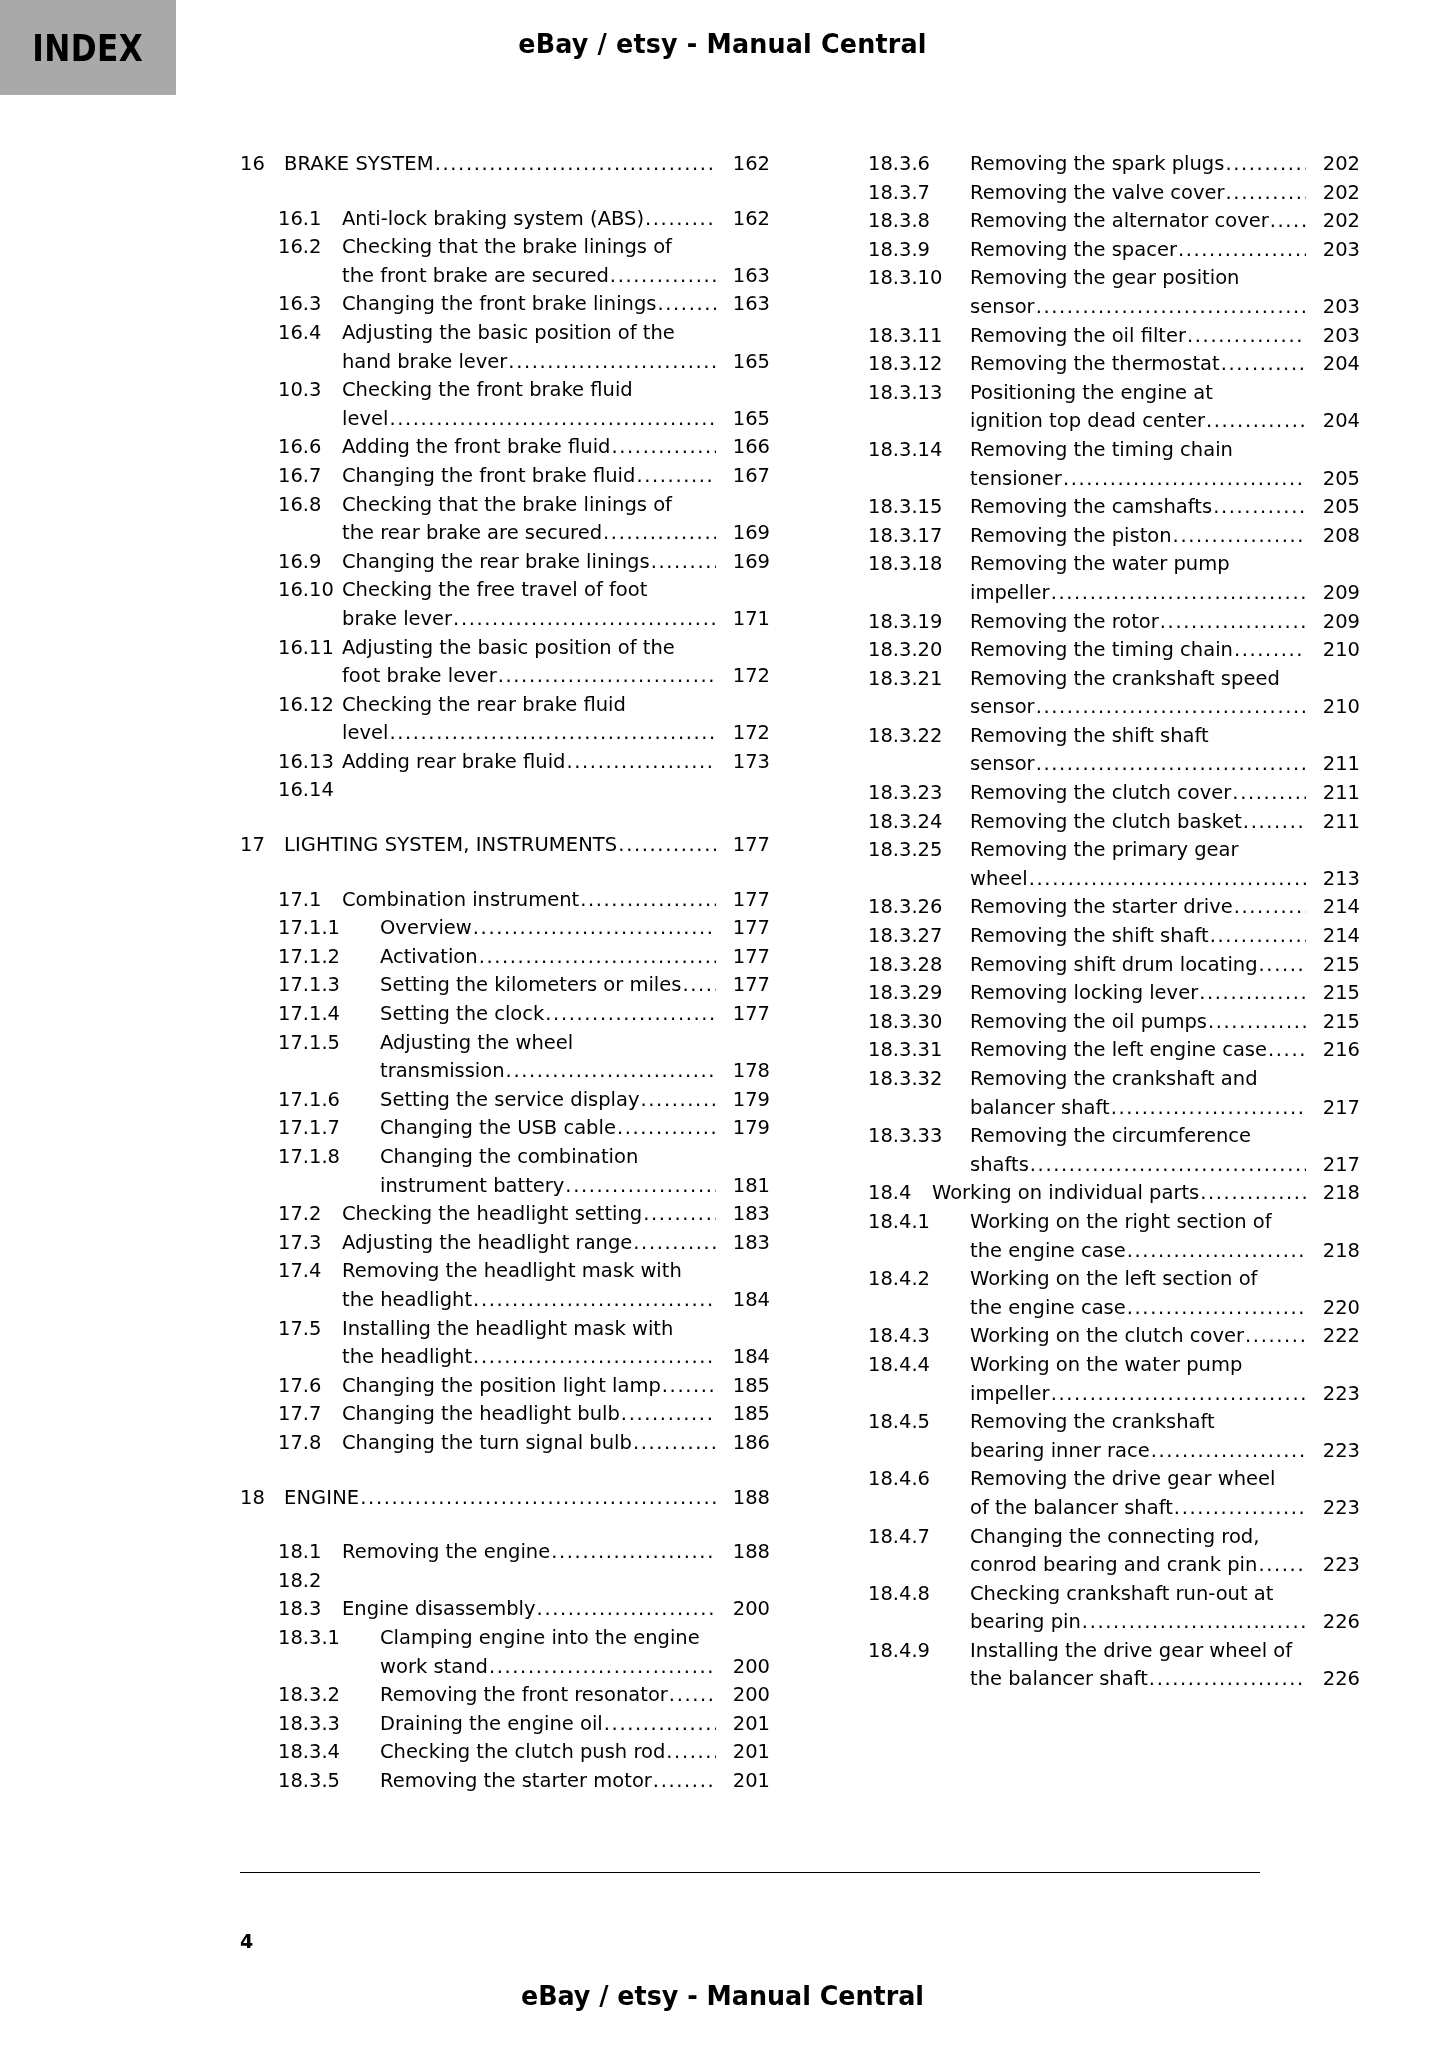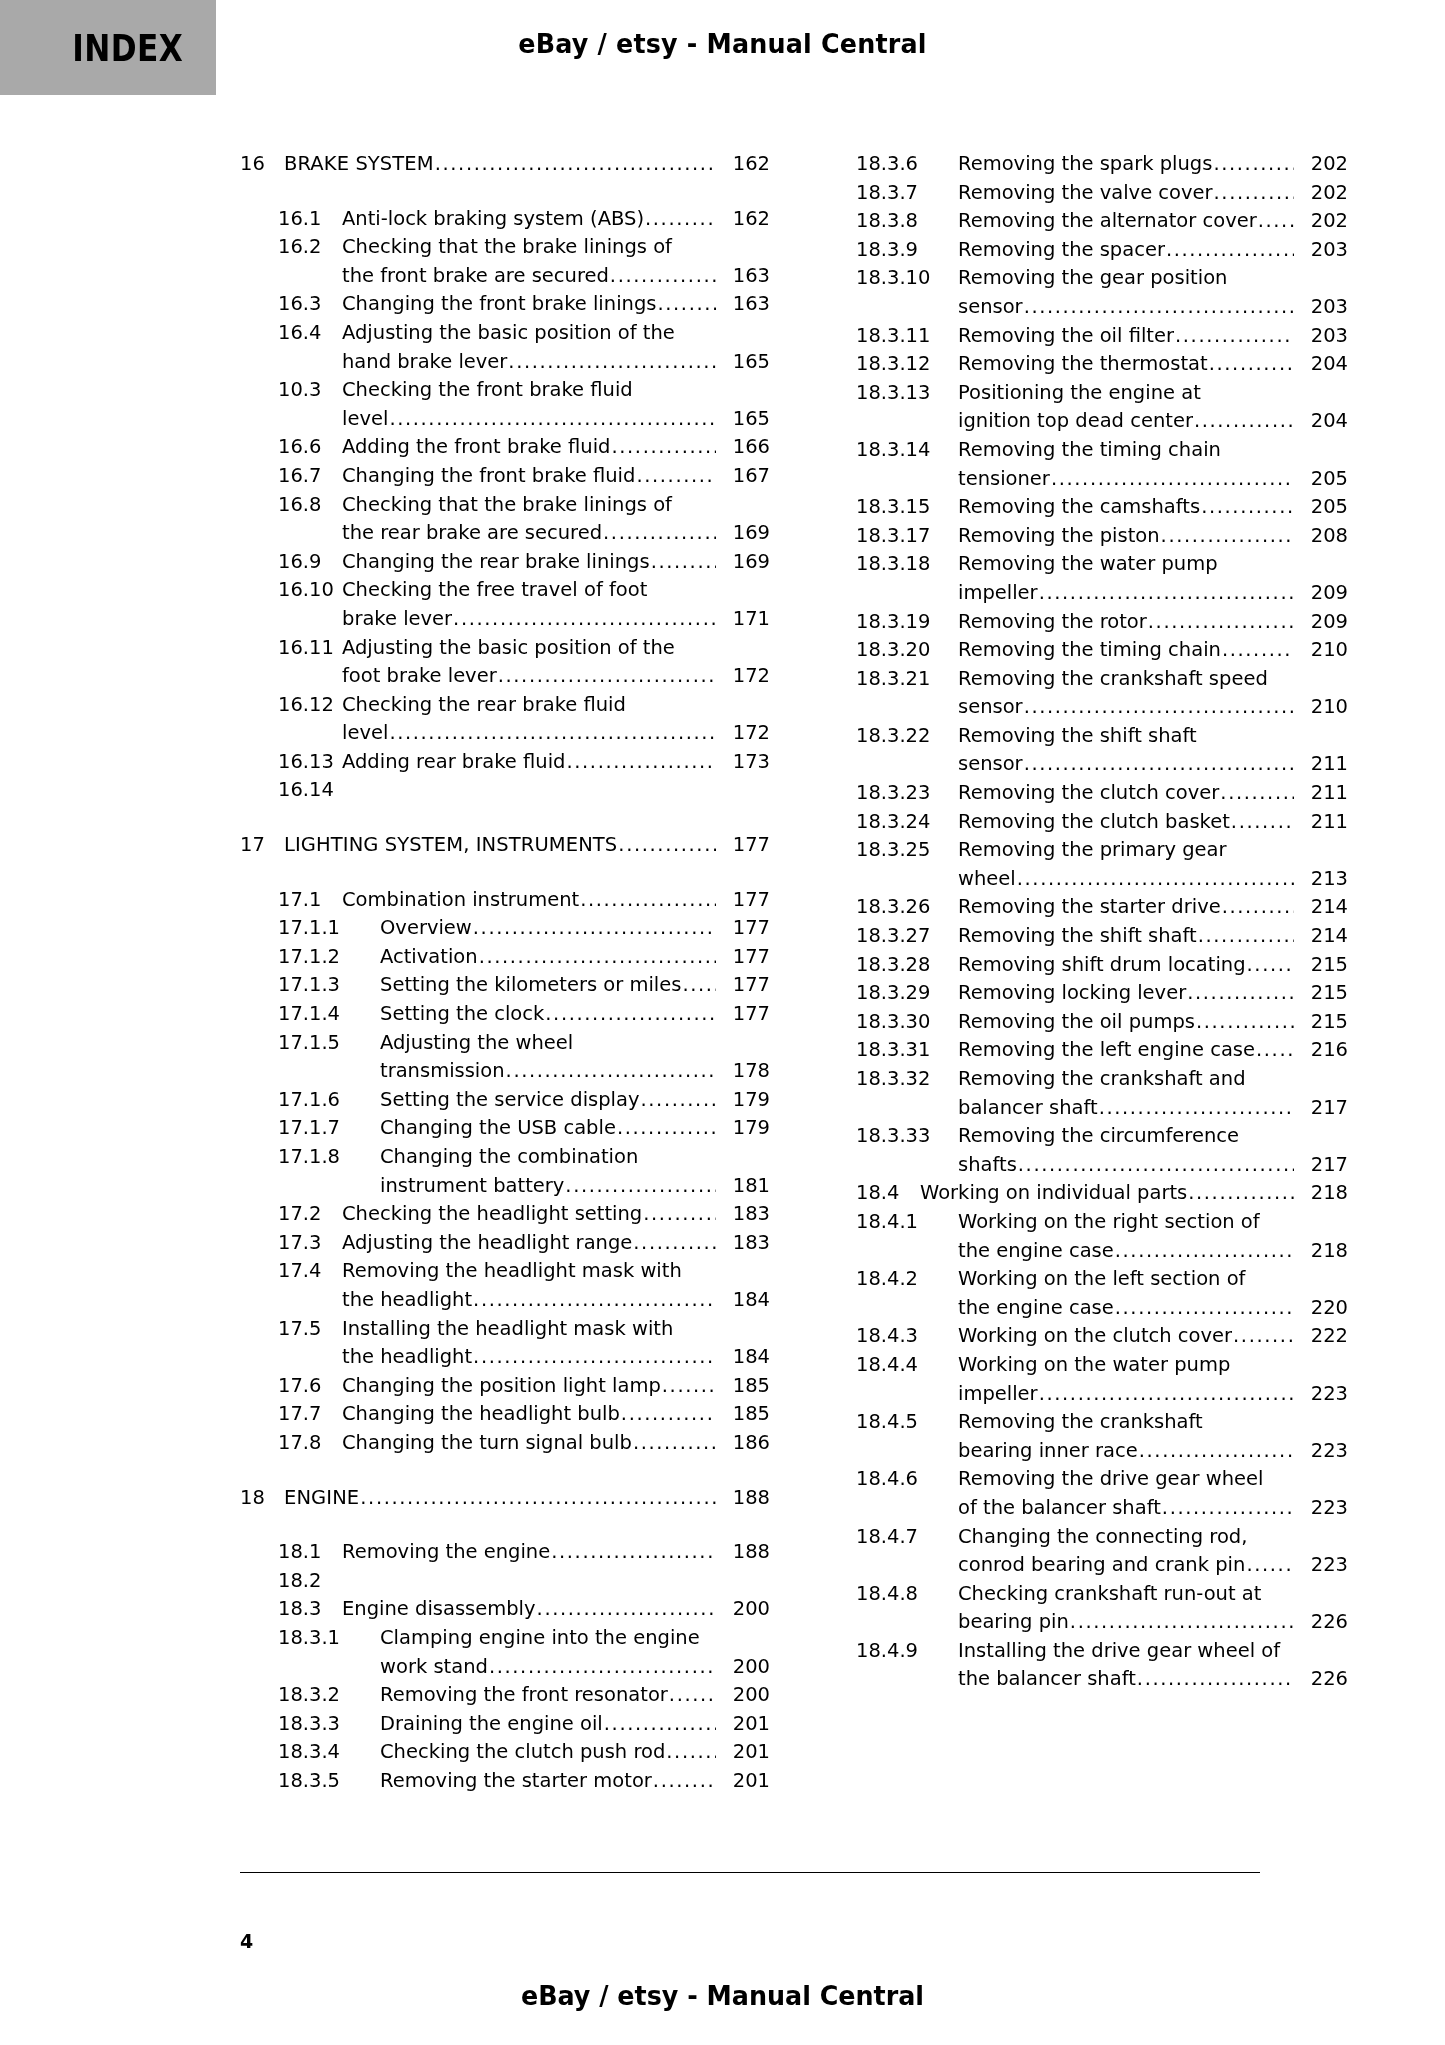--- a/index.html
+++ b/index.html
@@ -24,21 +24,20 @@
   .index-tab {
     position: absolute;
     left: 0;
     top: 0;
     width: 176px;
     height: 95px;
     background: #a9a9a9;
     display: flex;
     align-items: center;
     justify-content: center;
-    padding-left: 40px;
   }
   .index-tab-label {
     font-family: "DejaVu Sans", "Liberation Sans", sans-serif;
     font-weight: bold;
     font-size: 38px;
     letter-spacing: 0.5px;
     transform: scaleX(0.82);
     color: #000;
   }
   .header-title {
@@ -55,21 +54,21 @@
 
   
   .toc-wrap {
     position: absolute;
     top: 150px;
     left: 0;
     width: 1445px;
   }
   .toc-columns {
     display: flex;
-    gap: 48px;
+    gap: 60px;
     padding: 0 240px 0 240px;
     box-sizing: border-box;
     width: 1445px;
   }
   .toc-col {
     width: 530px;
     flex: 0 0 530px;
   }
 
   

